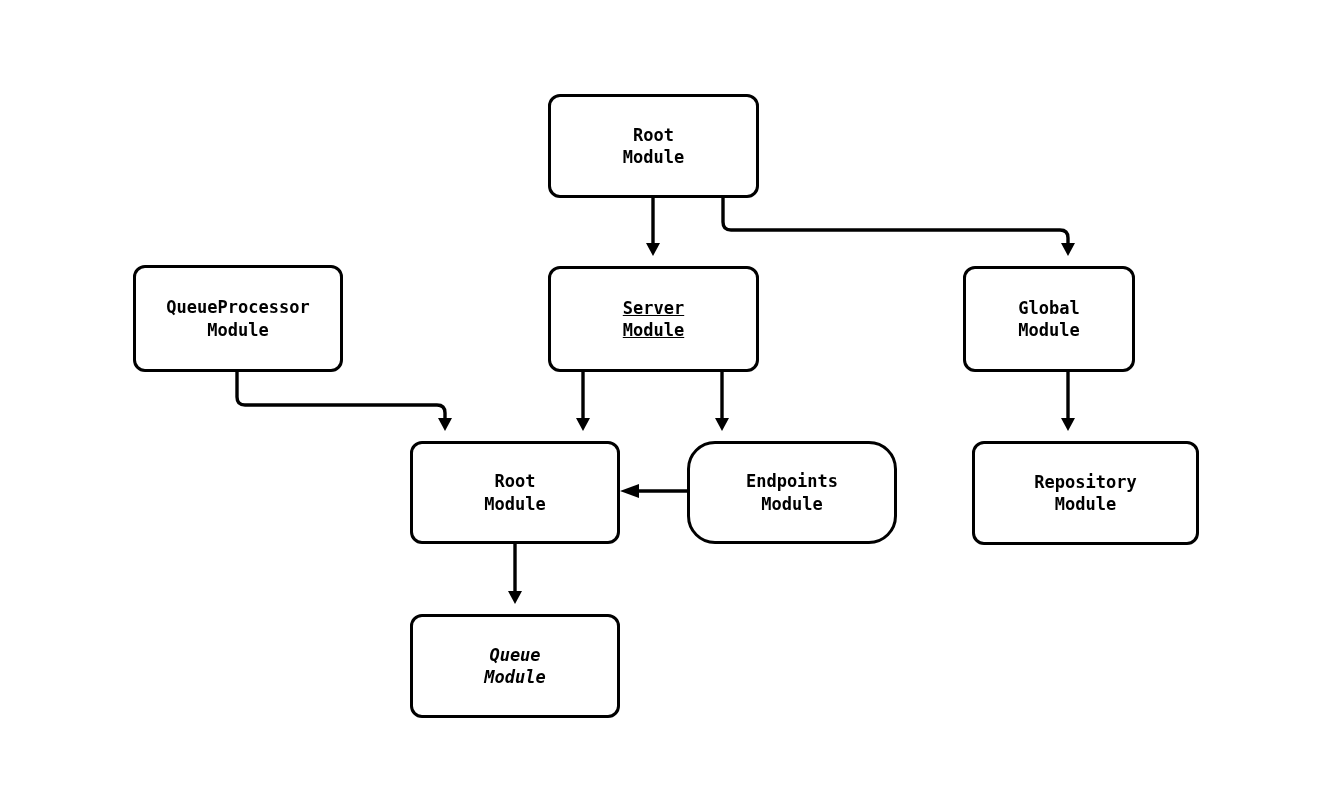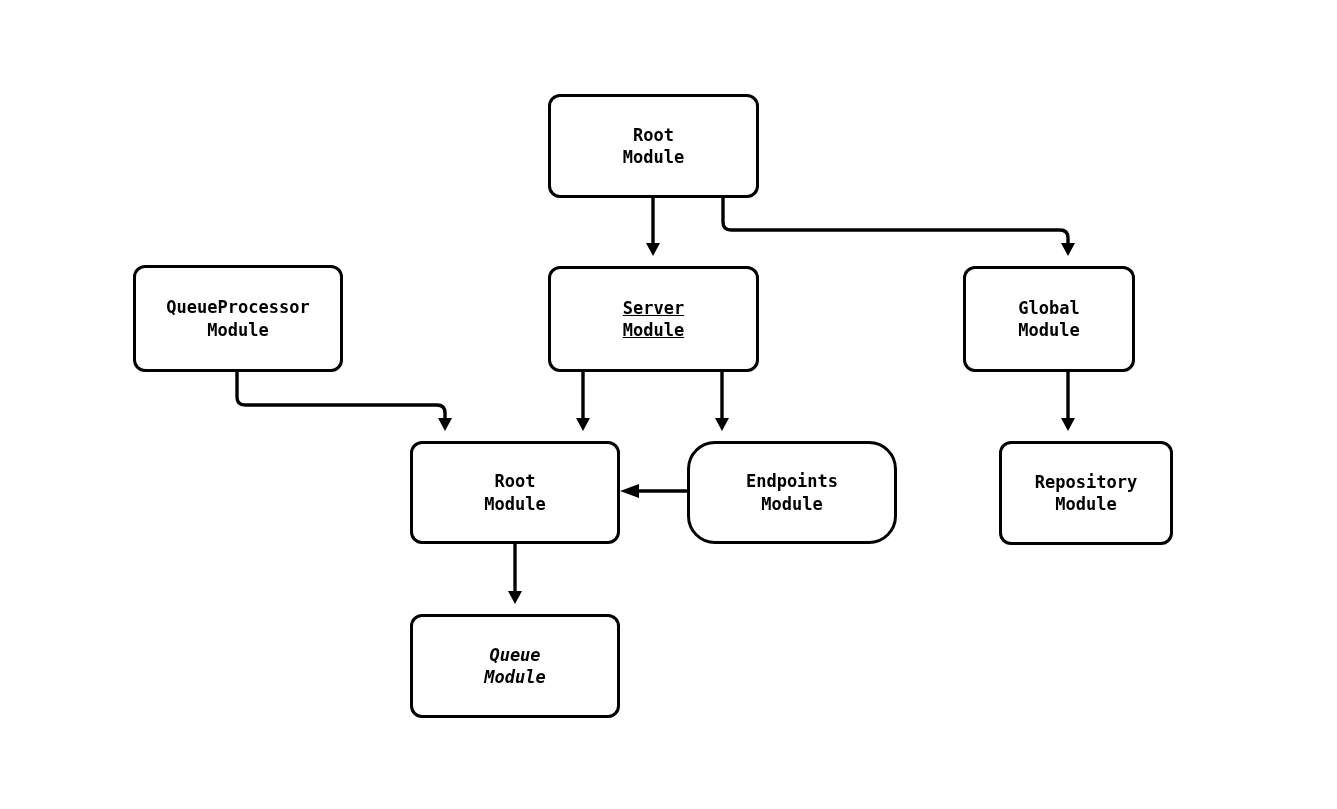--- a/index.html
+++ b/index.html
@@ -129,21 +129,21 @@
   <div class="node" style="left:410px; top:441px; width:210px; height:103px;">
     <div class="node-label">Root</div>
     <div class="node-label">Module</div>
   </div>
 
   <div class="node" style="left:687px; top:441px; width:210px; height:103px;border-radius:28px;">
     <div class="node-label">Endpoints</div>
     <div class="node-label">Module</div>
   </div>
 
-  <div class="node" style="left:999px; top:441px; width:174px; height:104px;">
+  <div class="node" style="left:972px; top:441px; width:227px; height:104px;">
     <div class="node-label">Repository</div>
     <div class="node-label">Module</div>
   </div>
 
   <div class="node" style="left:410px; top:614px; width:210px; height:104px;font-style:italic;">
     <div class="node-label">Queue</div>
     <div class="node-label">Module</div>
   </div>
 
 </div>

